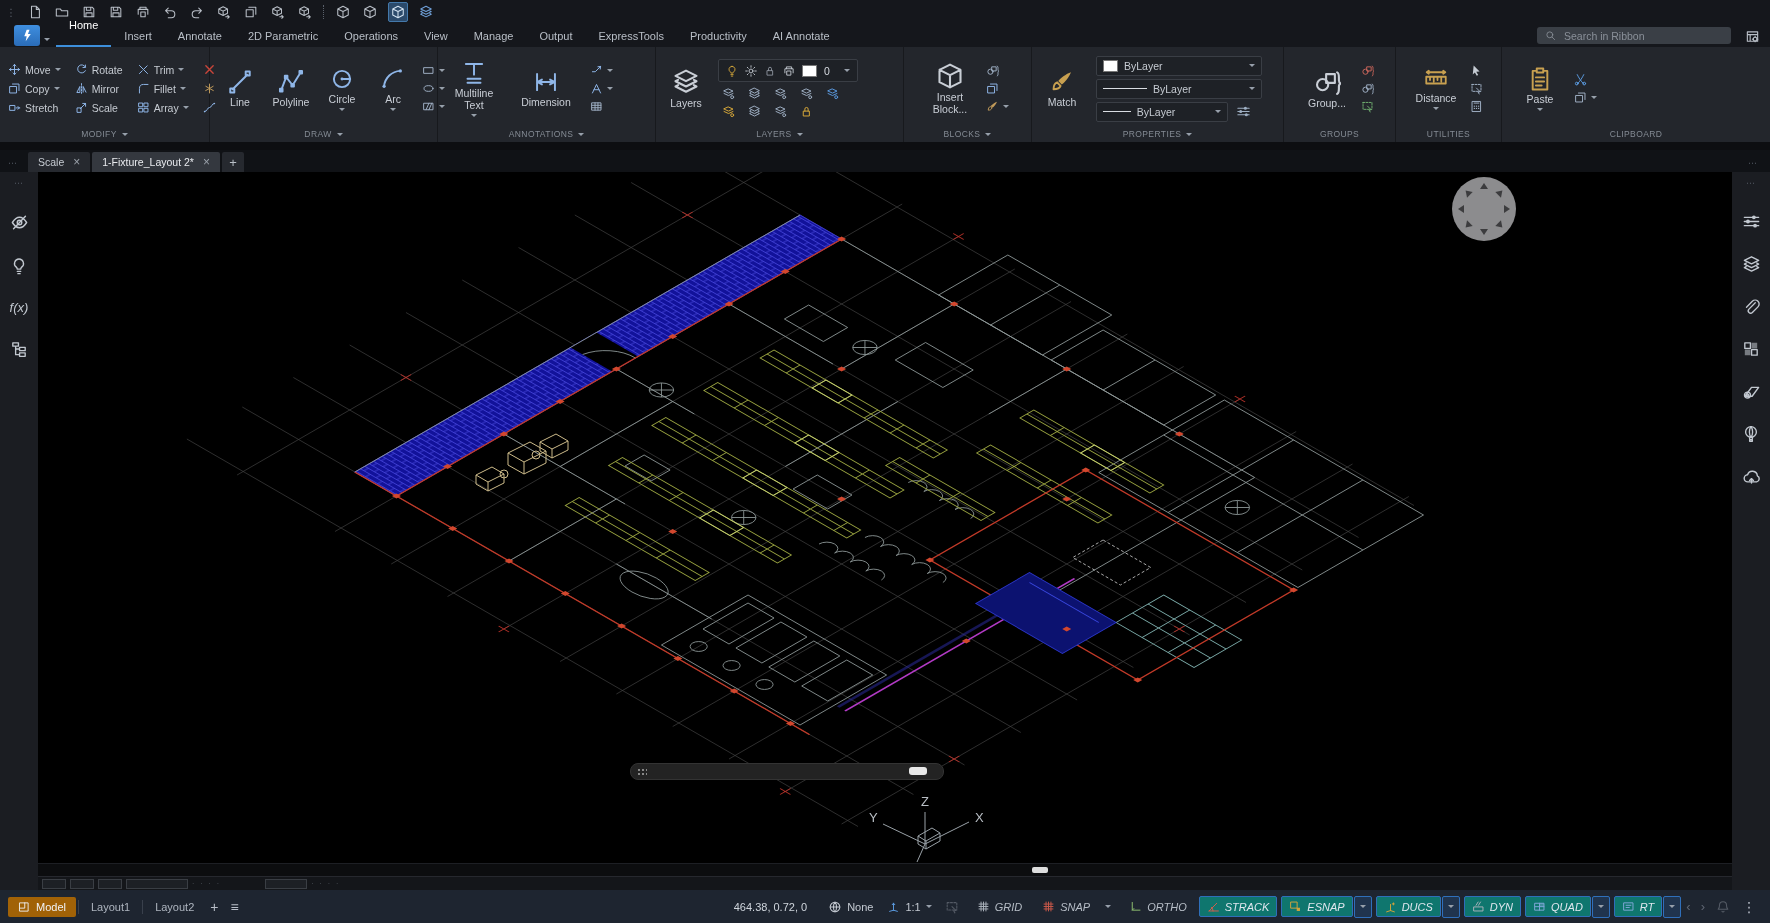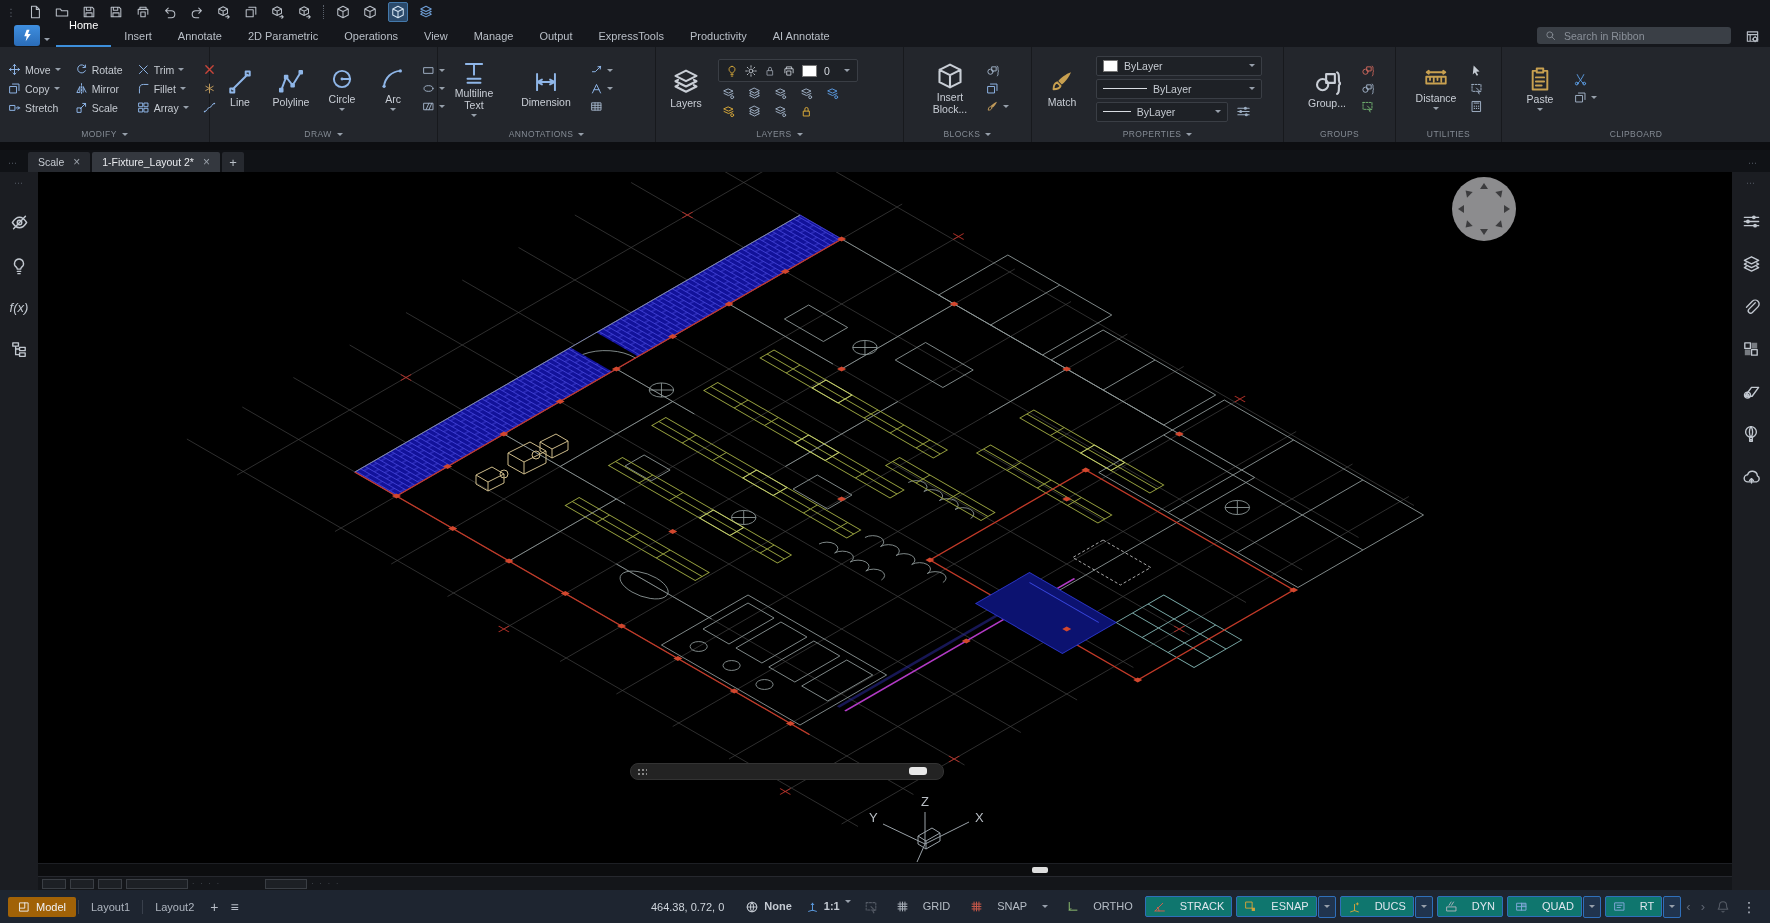--- a/index.html
+++ b/index.html
@@ -72,22 +72,22 @@
   .minidots{color:#4a4f57;font-size:7px;letter-spacing:2px;}
   
   .statusbar{position:absolute;left:0;top:890px;width:100%;height:33px;background:#1e2530;display:flex;align-items:center;box-sizing:border-box;padding:0 8px;font-size:11px;color:#b8bec8;}
   .mtab{display:flex;align-items:center;gap:6px;padding:4px 10px;border-radius:2px;}
   .mtab.active{background:#a16207;color:#f0f2f5;}
   .ltab{padding:4px 10px;color:#aeb5bf;}
   .sdiv{width:1px;height:14px;background:#39404c;margin:0 2px;}
   .sbtn{color:#b8bec8;margin:0 6px;display:flex;align-items:center;}
   .sspacer{flex:1;}
   .coords{color:#cfd5dc;margin-right:14px;}
-  .schip{display:flex;align-items:flex-start;gap:5px;margin:0 7px;color:#c4cad2;font-weight:bold;}
-  .tg{display:flex;align-items:flex-start;gap:14px;padding:3px 7px;border:1px solid transparent;border-radius:2px;color:#b6bdc6;margin-left:4px;white-space:nowrap;}
+  .schip{display:flex;align-items:center;gap:5px;margin:0 7px;color:#c4cad2;}
+  .tg{display:flex;align-items:flex-end;gap:5px;padding:3px 7px;border:1px solid transparent;border-radius:2px;color:#b6bdc6;margin-left:4px;white-space:nowrap;font-style:italic;}
   .tg.on{border-color:#2f6fba;background:#0f766e;color:#dfe6ee;}
   .tgchev{display:flex;align-items:center;justify-content:center;width:16px;height:20px;border:1px solid transparent;border-radius:2px;margin-left:1px;}
   .tgchev.on{border-color:#2f6fba;background:#20344e;}
   .dim{opacity:.35;}
   .navarrow{color:#5f6672;font-size:13px;margin:0 5px;}
 </style>
 </head>
 <body>
 
 <svg width="0" height="0" style="position:absolute">

